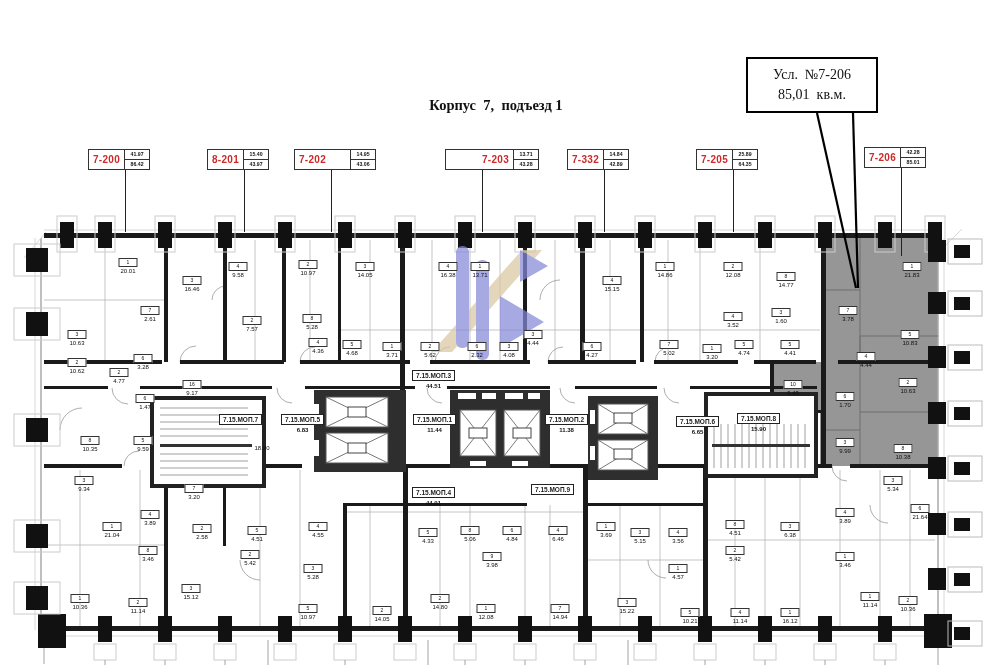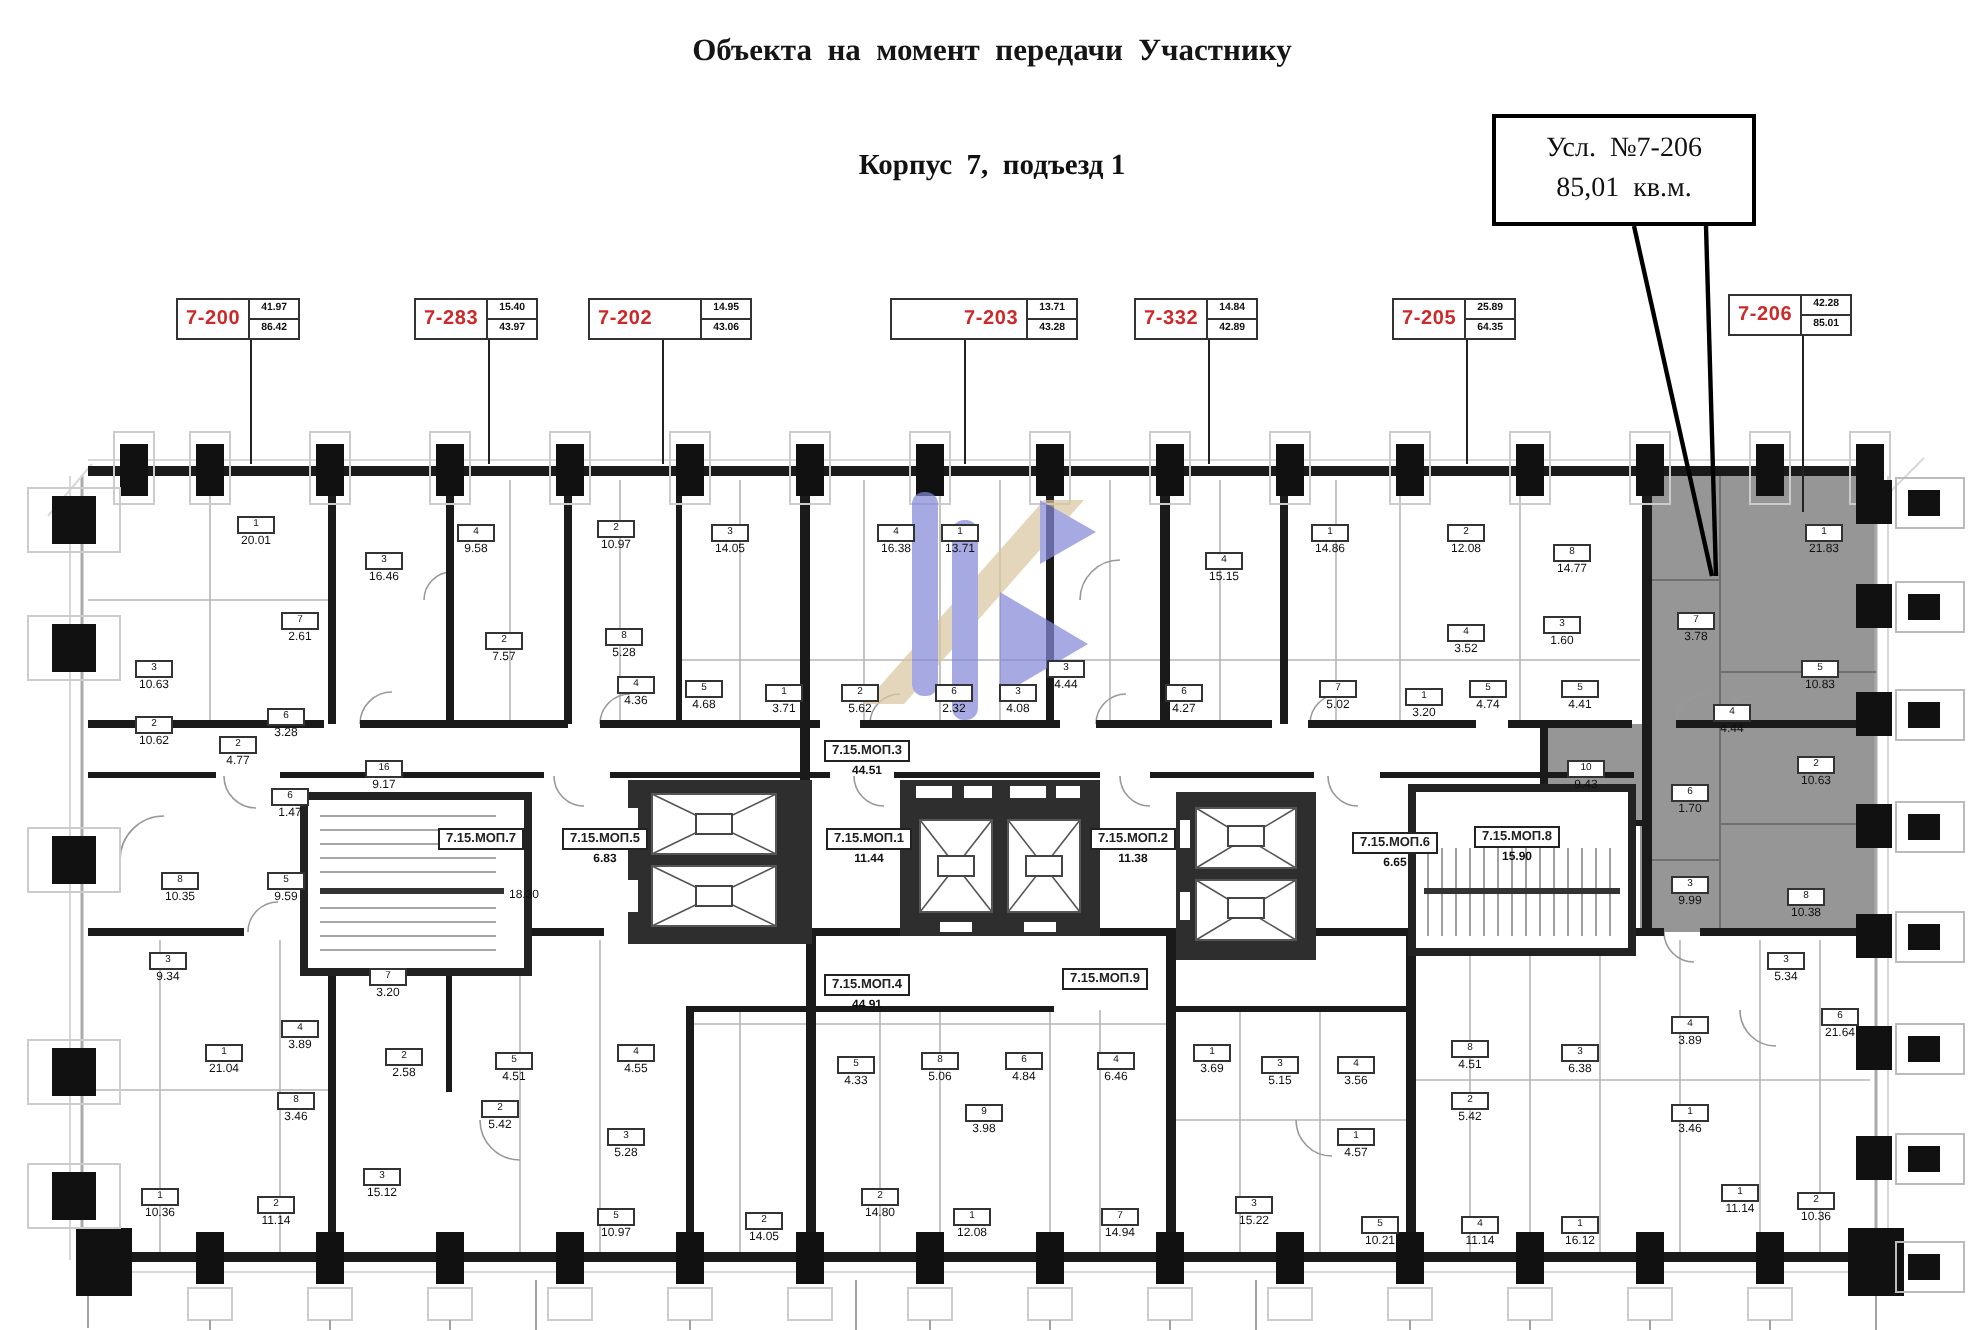--- a/index.html
+++ b/index.html
@@ -3,21 +3,21 @@
 <meta charset="utf-8">
 <style>
   html,body{margin:0;padding:0}
   body{width:992px;height:665px;position:relative;background:#fff;overflow:hidden;
        font-family:"Liberation Sans",sans-serif;color:#111}
 
   .hdr{position:absolute;top:12px;left:0;width:100%;text-align:center;z-index:6;
        font-family:"Liberation Serif",serif;font-weight:bold;color:#151515}
   .hdr .t1{font-size:15.5px;letter-spacing:.2px;white-space:pre}
   .hdr .t2{font-size:15.5px;margin-top:5px;white-space:pre}
-  .sub{position:absolute;top:75px;left:0;width:100%;text-align:center;z-index:6;
+  .sub{position:absolute;top:97px;left:0;width:100%;text-align:center;z-index:6;
        font-family:"Liberation Serif",serif;font-weight:bold;font-size:14.5px;white-space:pre}
 
   .callout{position:absolute;left:746px;top:57px;width:128px;height:52px;border:2.5px solid #000;
        background:#fff;display:flex;flex-direction:column;justify-content:center;align-items:center;
        font-family:"Liberation Serif",serif;font-size:14px;z-index:7;line-height:1.45;white-space:pre}
 
   svg.plan{position:absolute;left:0;top:0;z-index:1;pointer-events:none}
 
   .apt{position:absolute;display:flex;background:#fff;border:1.2px solid #333;z-index:5;height:21px;box-sizing:border-box}
   .apt-code{color:var(--accent,#c22);font-weight:bold;font-size:10px;display:flex;align-items:center;padding:0 4px;letter-spacing:.3px}
@@ -33,21 +33,20 @@
 
   .room{position:absolute;z-index:3;display:flex;flex-direction:column;align-items:center;transform:translateX(-50%)}
   .room-n{border:1px solid #333;background:#fff;font-size:5px;line-height:7px;min-width:15px;text-align:center;color:#111;padding:0 1px}
   .room-n:empty{display:none}
   .room-v{font-size:6px;color:#111;margin-top:1px;white-space:nowrap}
 </style>
 </head>
 <body>
 
 <div class="hdr">
-  <div class="t2">Объекта  на  момент  передачи  Участнику</div>
 </div>
 <div class="sub">Корпус  7,  подъезд 1</div>
 
 <div class="callout">
   <span>Усл.  №7-206</span>
   <span>85,01  кв.м.</span>
 </div>
 
 <svg class="plan" width="992" height="665" viewBox="0 0 992 665">
 
@@ -436,21 +435,21 @@
 <div>
     <div class="apt" style="left: 88px; top: 149px; --lh: 62px;">
     <span class="apt-code">7-200</span>
     <span class="apt-nums">
       <i>41.97</i>
       <i>86.42</i>
     </span>
     <span class="apt-leader"></span>
   </div>
     <div class="apt" style="left: 207px; top: 149px; --lh: 62px;">
-    <span class="apt-code">7-283</span>
+    <span class="apt-code">8-201</span>
     <span class="apt-nums">
       <i>15.40</i>
       <i>43.97</i>
     </span>
     <span class="apt-leader"></span>
   </div>
     <div class="apt" style="left: 294px; top: 149px; gap: 20px; --lh: 62px;">
     <span class="apt-code">7-202</span>
     <span class="apt-nums">
       <i>14.95</i>

